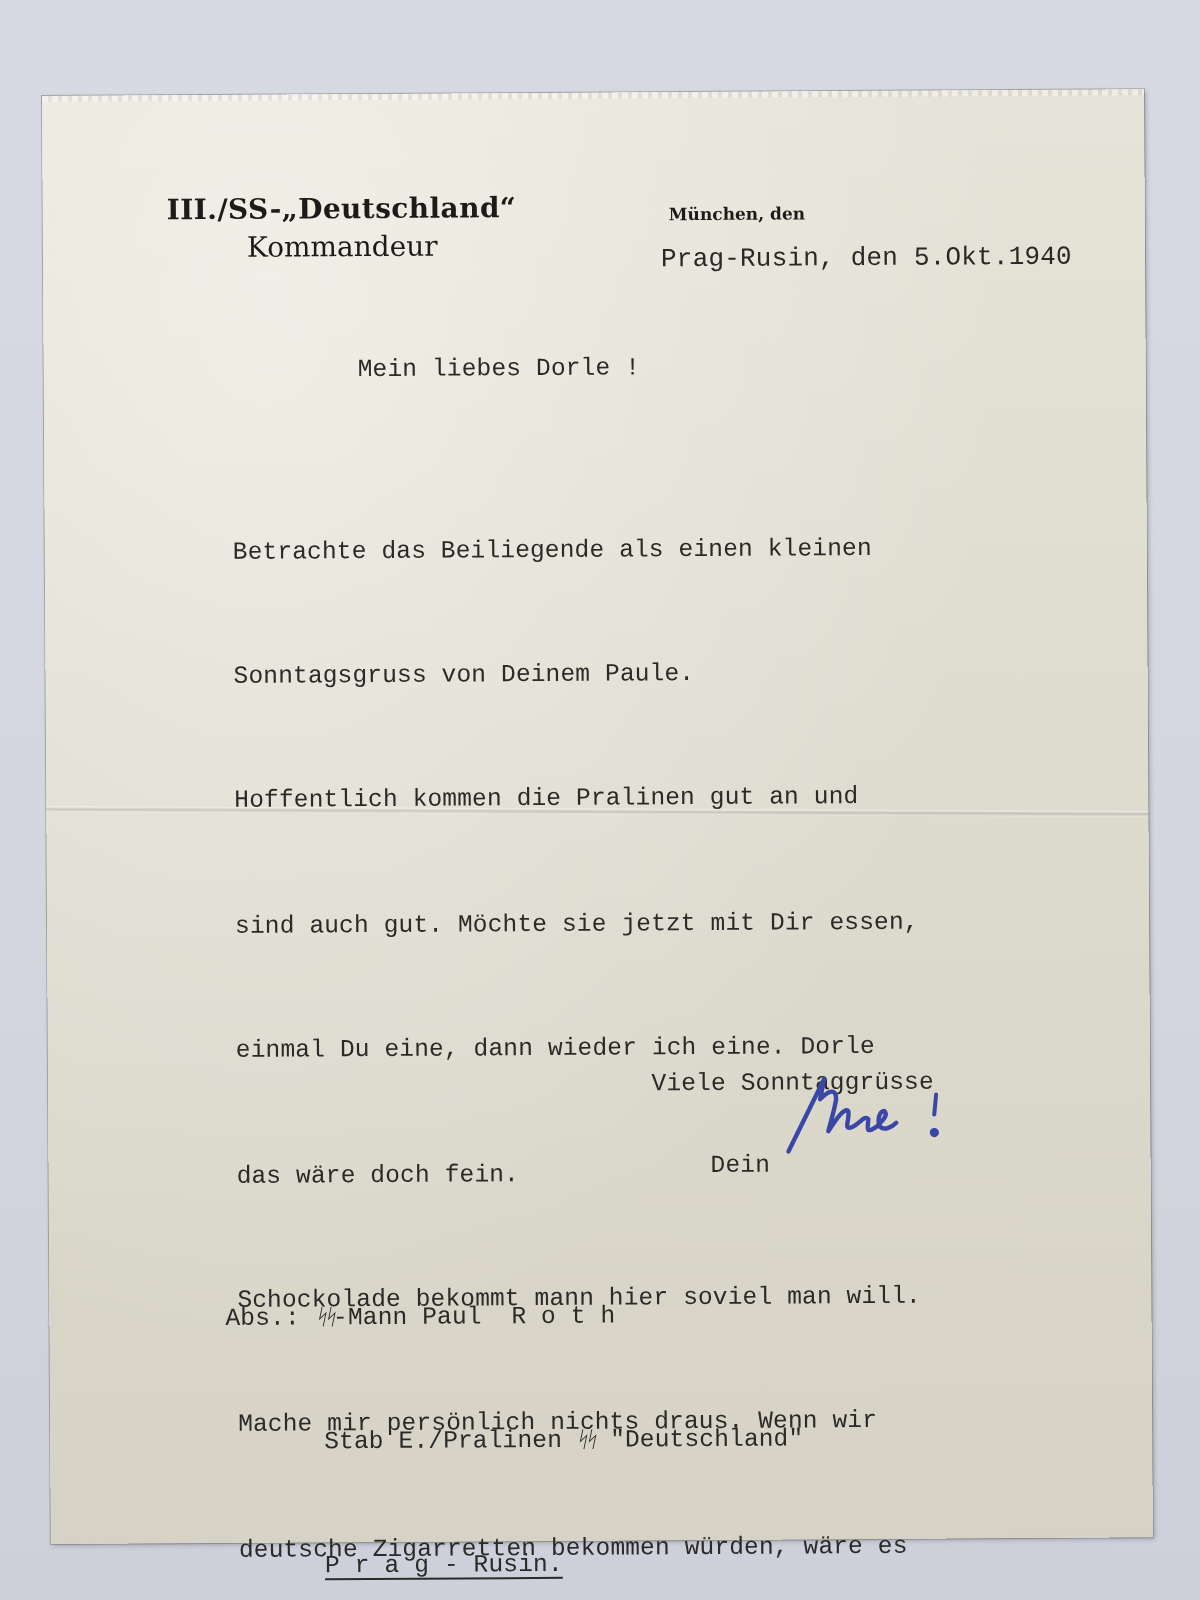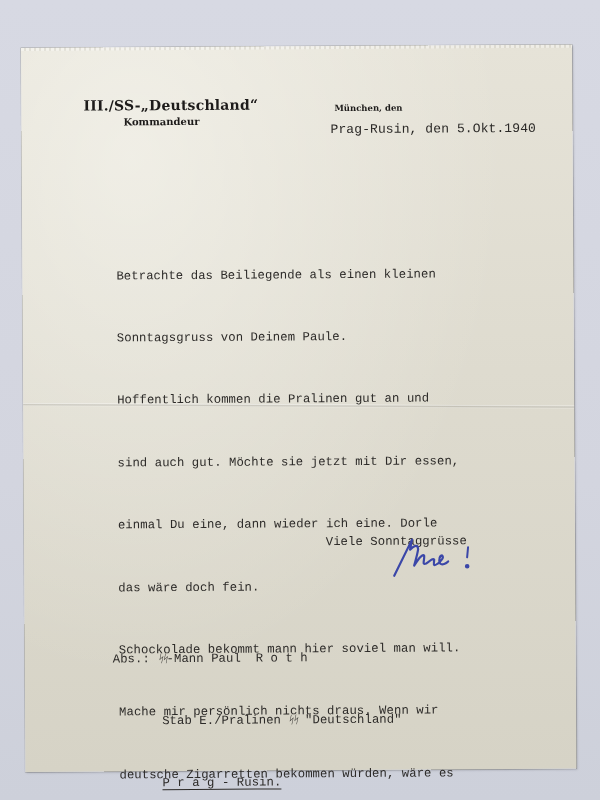--- a/index.html
+++ b/index.html
@@ -49,22 +49,22 @@
       top: 50px;
       font-family: "DejaVu Serif", "Liberation Serif", serif;
       color: #1d1b1a;
     }
     .letterhead-left .unit {
       font-size: 14px;
       font-weight: bold;
       letter-spacing: 0.2px;
     }
     .letterhead-left .title {
-      font-size: 10px;
-      font-weight: bold;
+      font-size: 14px;
+      font-weight: normal;
       margin-left: 40px;
       margin-top: 3px;
     }
     .letterhead-right {
       position: absolute;
       left: 313px;
       top: 57px;
       color: #1d1b1a;
     }
     .letterhead-right .place-print {
@@ -139,40 +139,42 @@
   <div class="letterhead-left">
     <div class="unit">III./SS-„Deutschland“</div>
     <div class="title">Kommandeur</div>
   </div>
 
   <div class="letterhead-right">
     <div class="place-print">München, den</div>
     <div class="date-line">Prag-Rusin, den 5.Okt.1940</div>
   </div>
 
+  <div class="typed salutation">Mein liebes Dorle !</div>
 
   <div class="typed body-text">
     <span class="line">Betrachte das Beiliegende als einen kleinen</span>
     <span class="line">Sonntagsgruss von Deinem Paule.</span>
     <span class="line">Hoffentlich kommen die Pralinen gut an und</span>
     <span class="line">sind auch gut. Möchte sie jetzt mit Dir essen,</span>
     <span class="line">einmal Du eine, dann wieder ich eine. Dorle</span>
     <span class="line">das wäre doch fein.</span>
     <span class="line">Schockolade bekommt mann hier soviel man will.</span>
     <span class="line">Mache mir persönlich nichts draus. Wenn wir</span>
     <span class="line">deutsche Zigarretten bekommen würden, wäre es</span>
     
     
     
     
     
   </div>
 
   <div class="typed closing">
     <span>Viele Sonntaggrüsse</span>
+    <span class="dein">Dein</span>
   </div>
 
   <svg class="signature" viewBox="0 0 90 48">
     <g fill="none" stroke="#3b47a8" stroke-width="2.2" stroke-linecap="round" stroke-linejoin="round">
       <path d="M6 42 C 12 30, 18 18, 24 6 L 22 16 C 26 12, 30 10, 30 16 C 29 22, 27 28, 26 32 C 30 26, 34 20, 36 22 C 37 26, 33 32, 38 30 C 42 28, 44 24, 46 26 C 46 30, 44 34, 50 30 C 54 26, 56 24, 54 22 C 52 22, 50 26, 52 30 C 54 32, 58 30, 60 28"></path>
       <path d="M80 14 L 79 24" stroke-width="2"></path>
       <circle cx="79" cy="33" r="1.2" fill="#3b47a8"></circle>
     </g>
   </svg>
 

